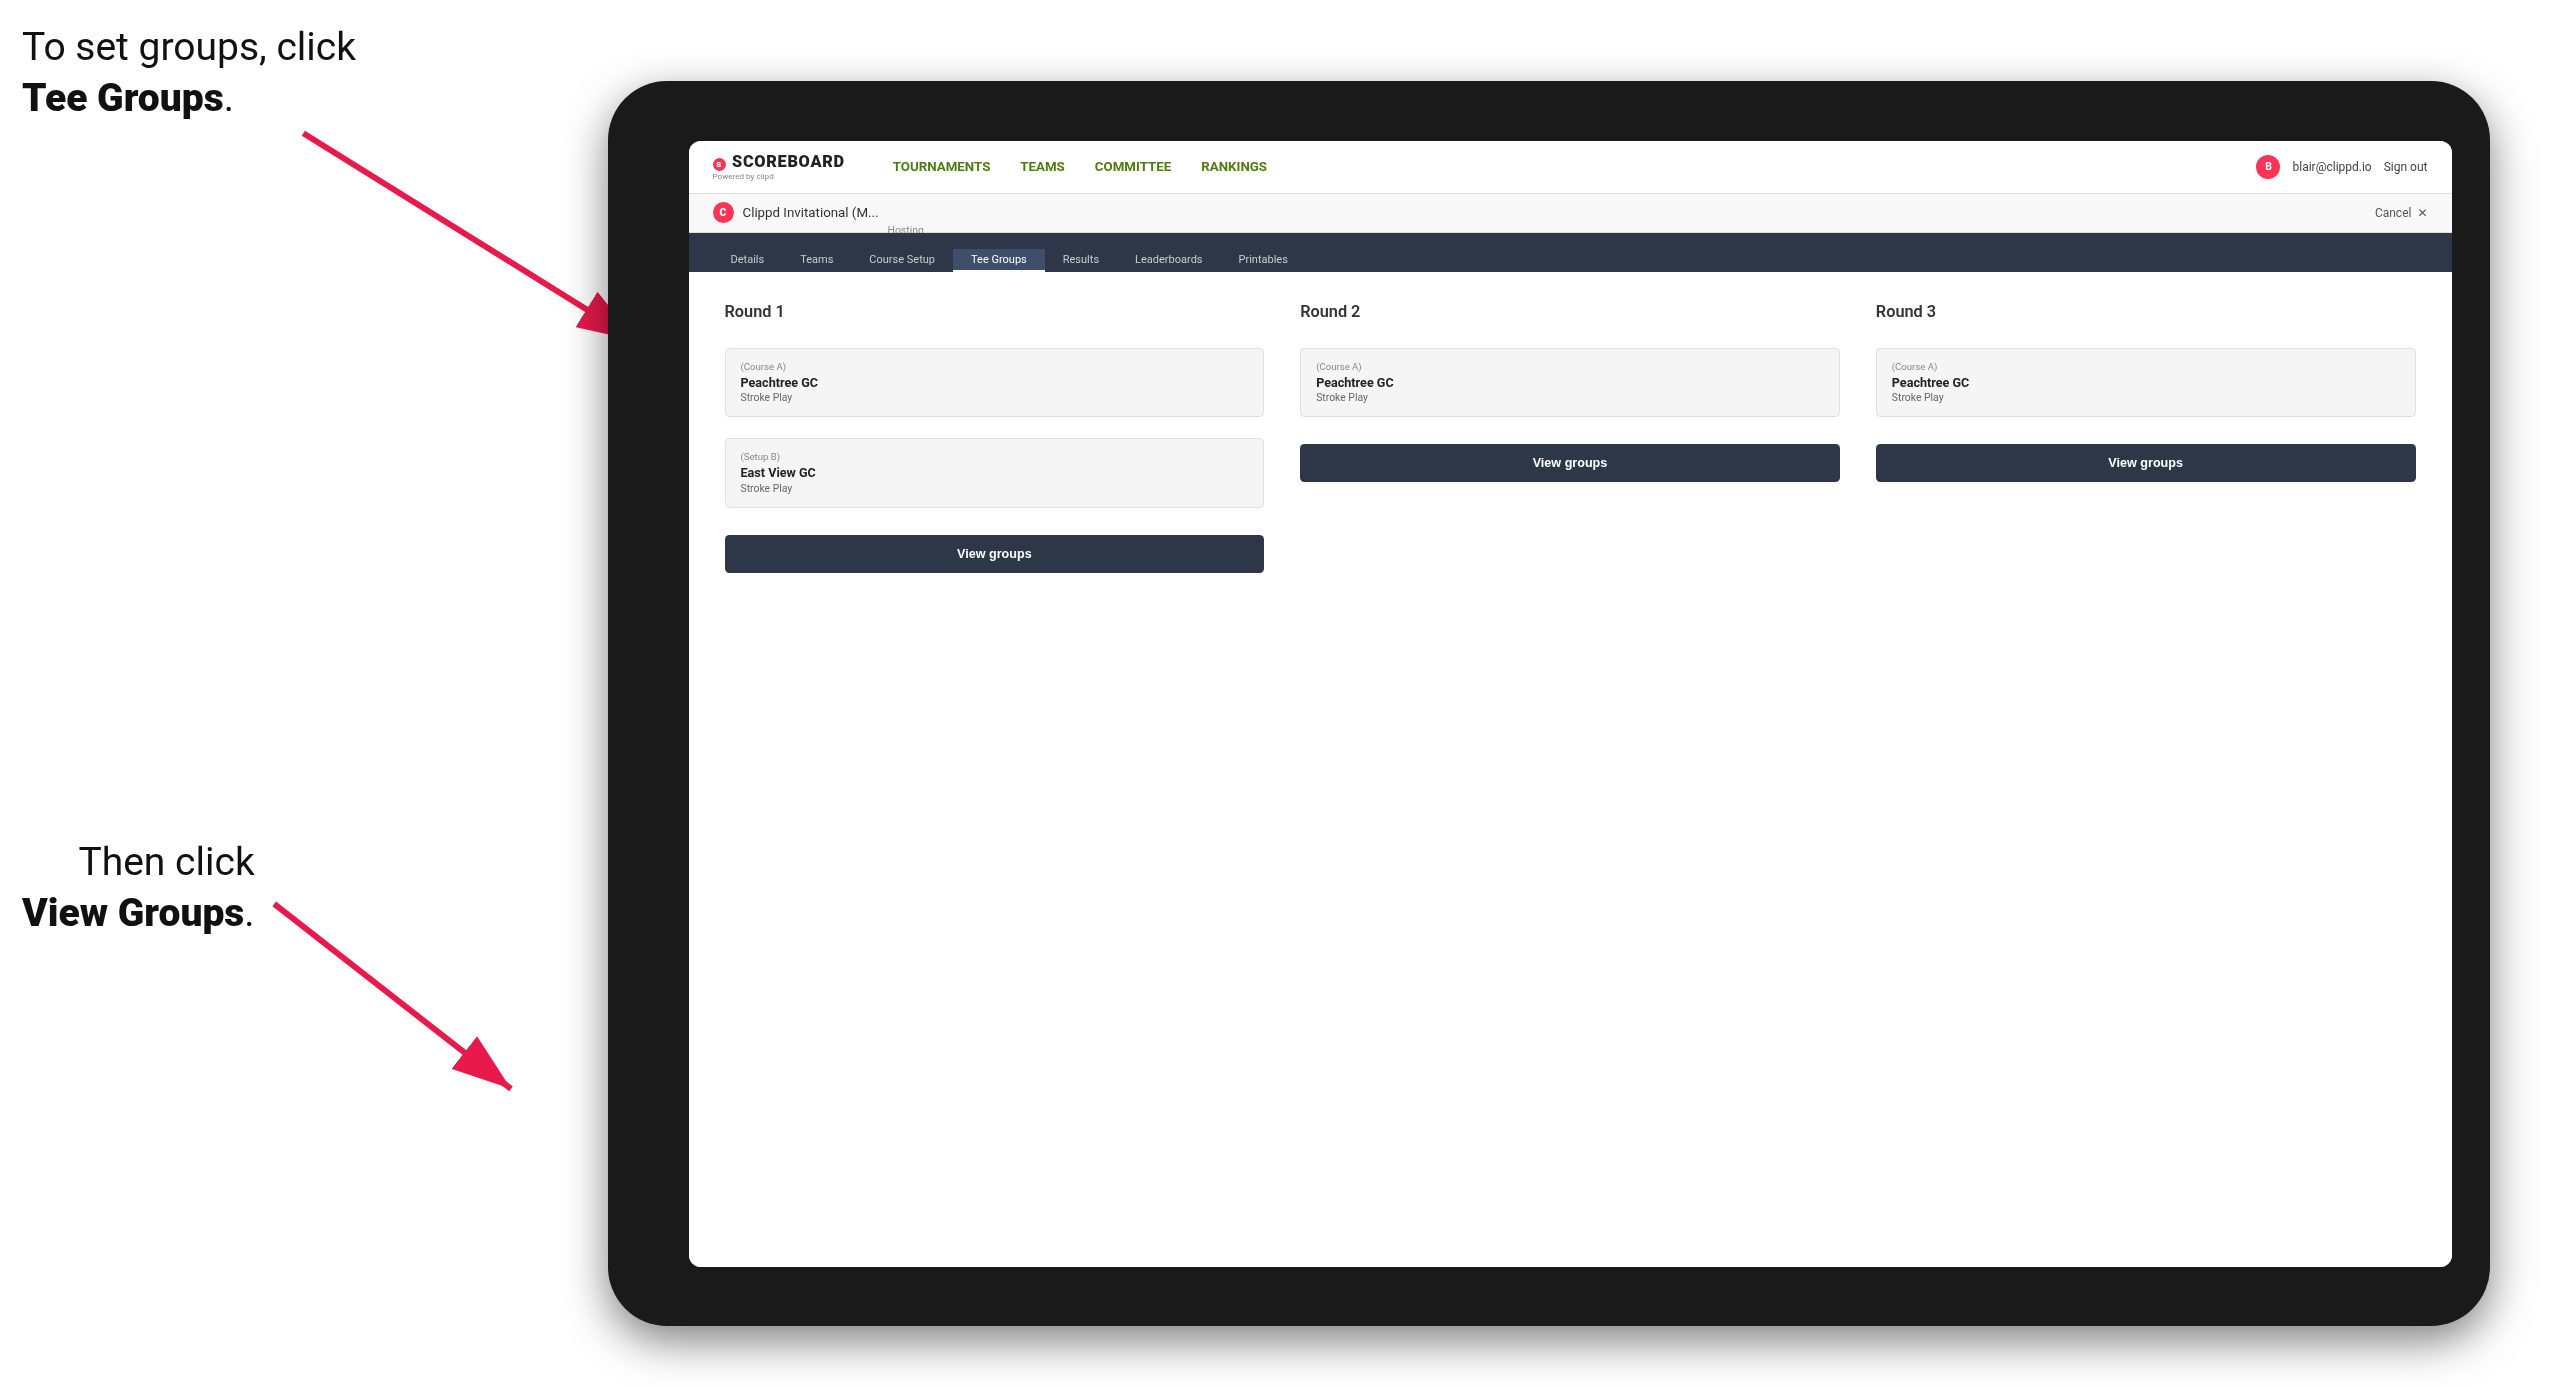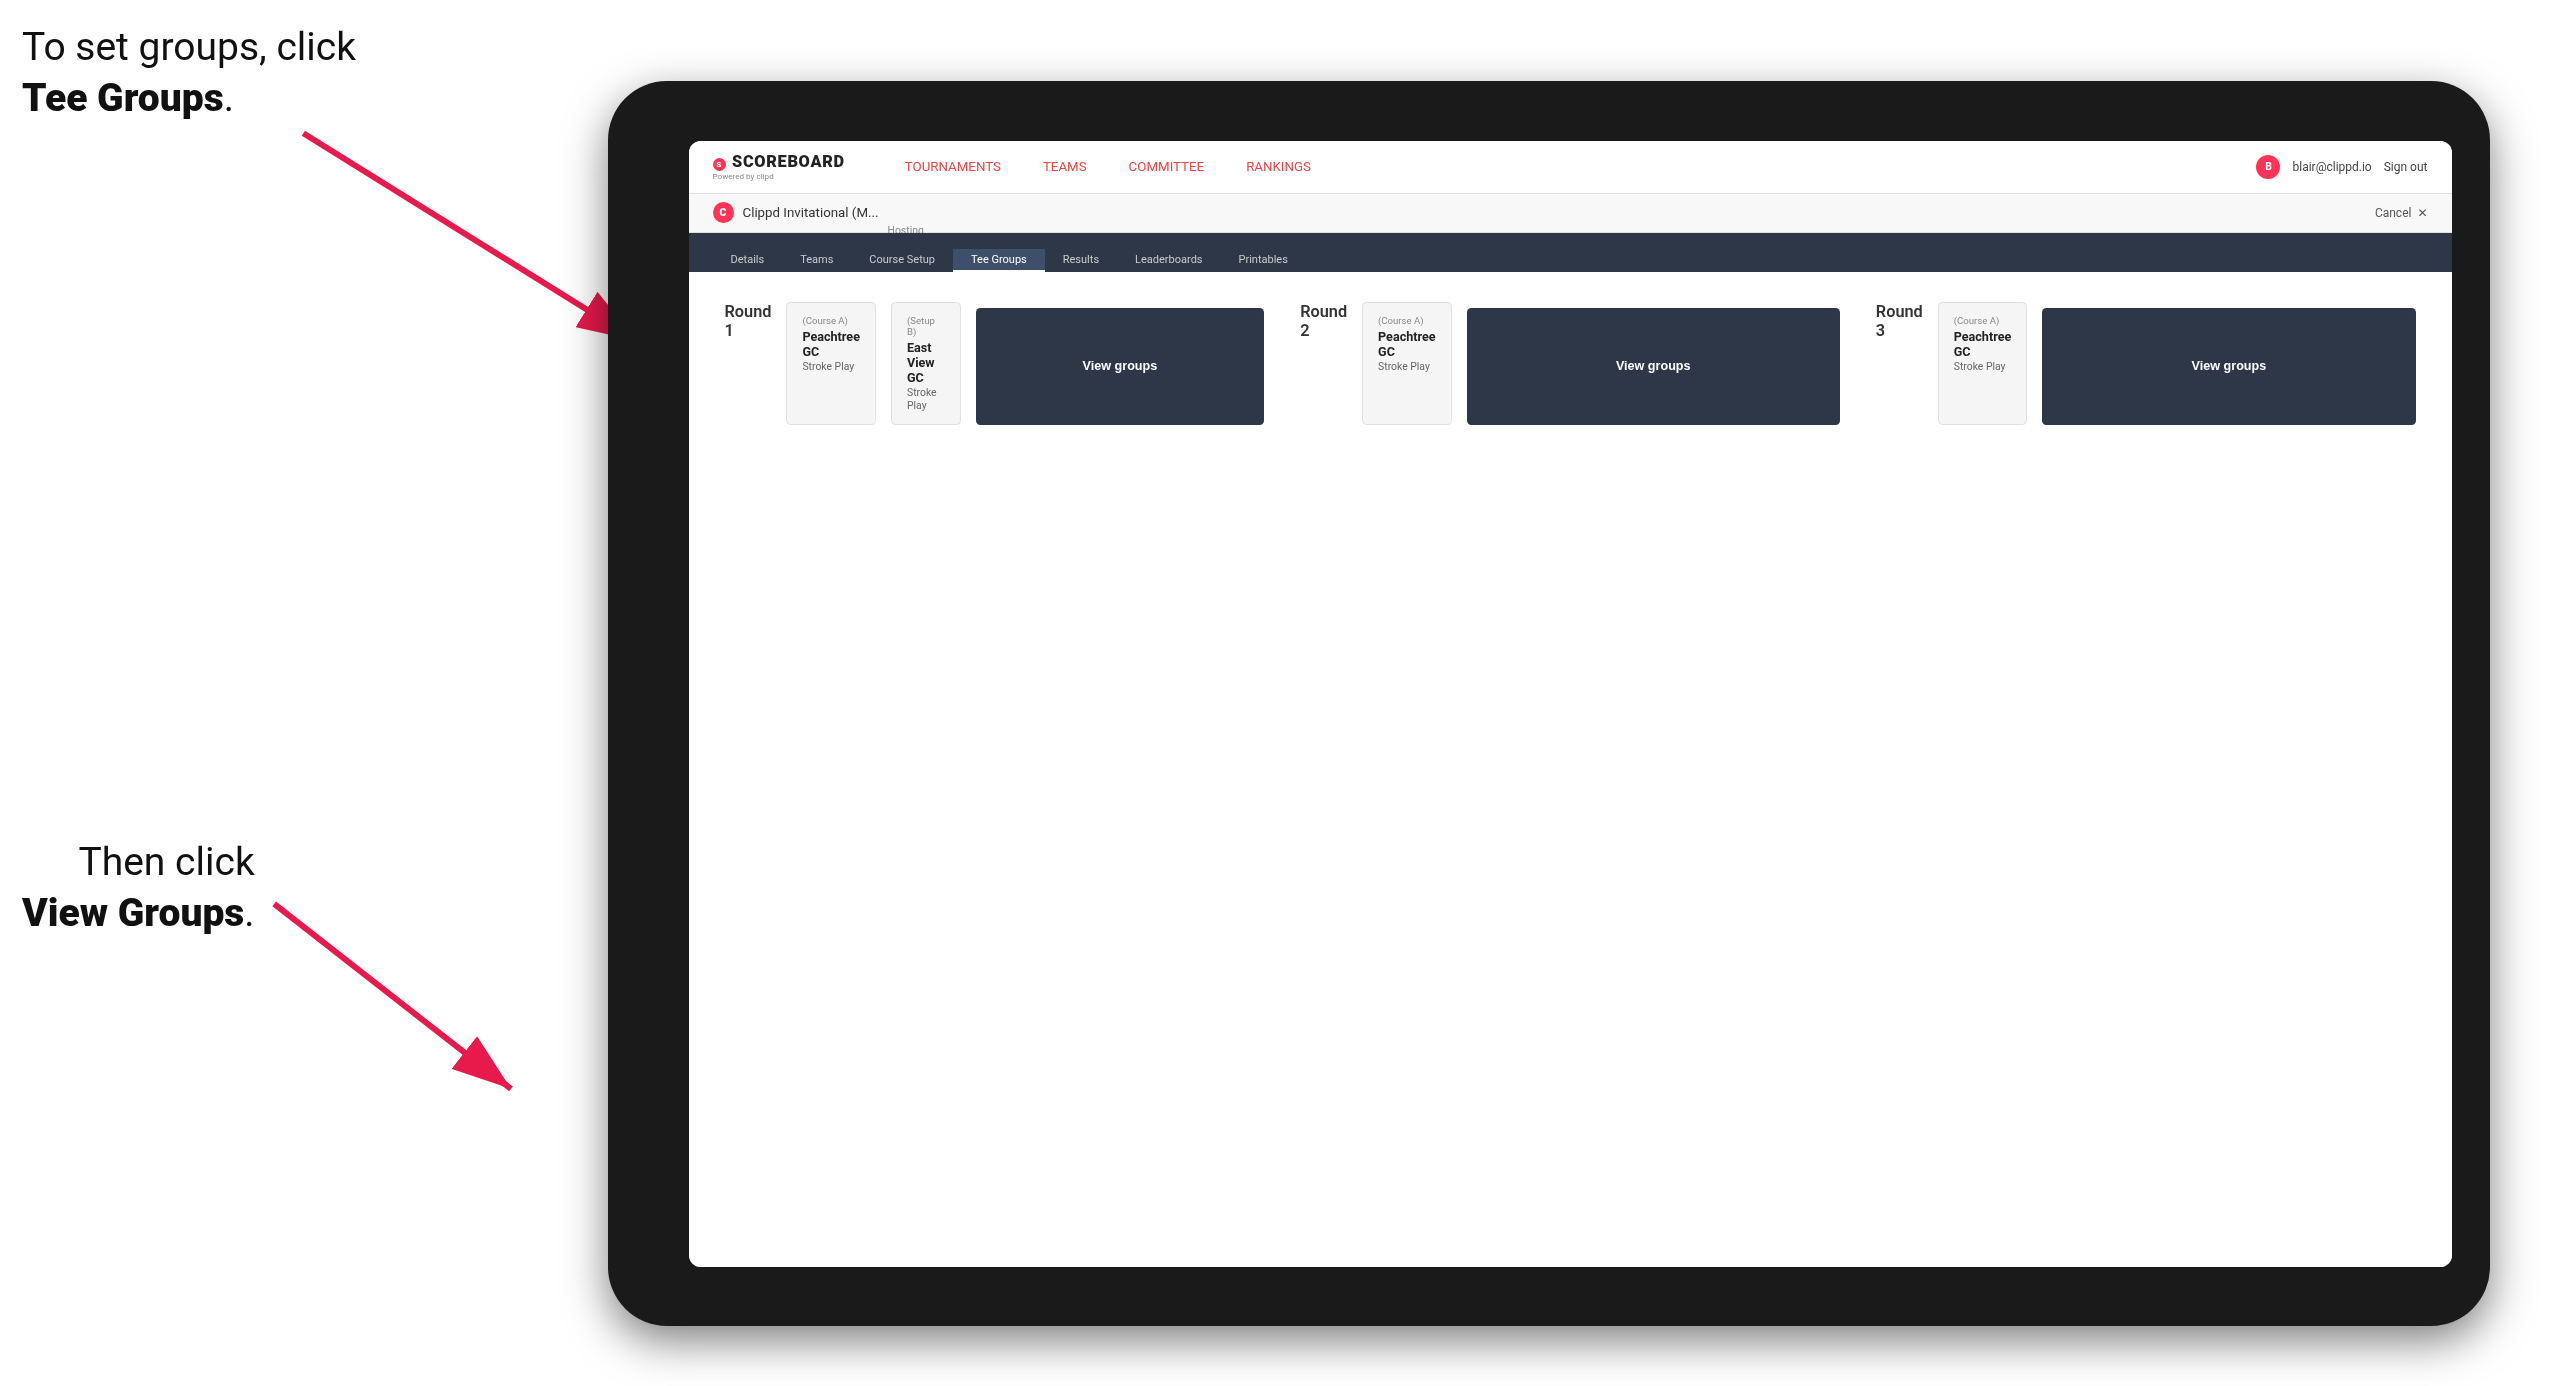--- a/index.html
+++ b/index.html
@@ -126,25 +126,24 @@
     }
 
     .nav-links {
       display: flex;
       gap: 30px;
       flex: 1;
     }
 
     .nav-link {
       font-size: 13.3px;
-      color: #ef4444;
+      color: #4d7c0f;
       text-decoration: none;
-      font-weight: 400;
+      font-weight: 700;
       cursor: pointer;
-      margin-left: 12px;
     }
 
     .nav-right {
       display: flex;
       align-items: center;
       gap: 12px;
       font-size: 12px;
       color: #444;
     }
 
@@ -244,22 +243,22 @@
     }
 
     .rounds-grid {
       display: grid;
       grid-template-columns: 1fr 1fr 1fr;
       gap: 36px;
     }
 
     .round-column {
       display: flex;
-      flex-direction: row;
-      gap: 15px;
+      flex-direction: column;
+      gap: 21px;
     }
 
     .round-title {
       font-size: 16.3px;
       font-weight: 600;
       color: #333;
       margin-bottom: 6px;
     }
 
     .course-card {

